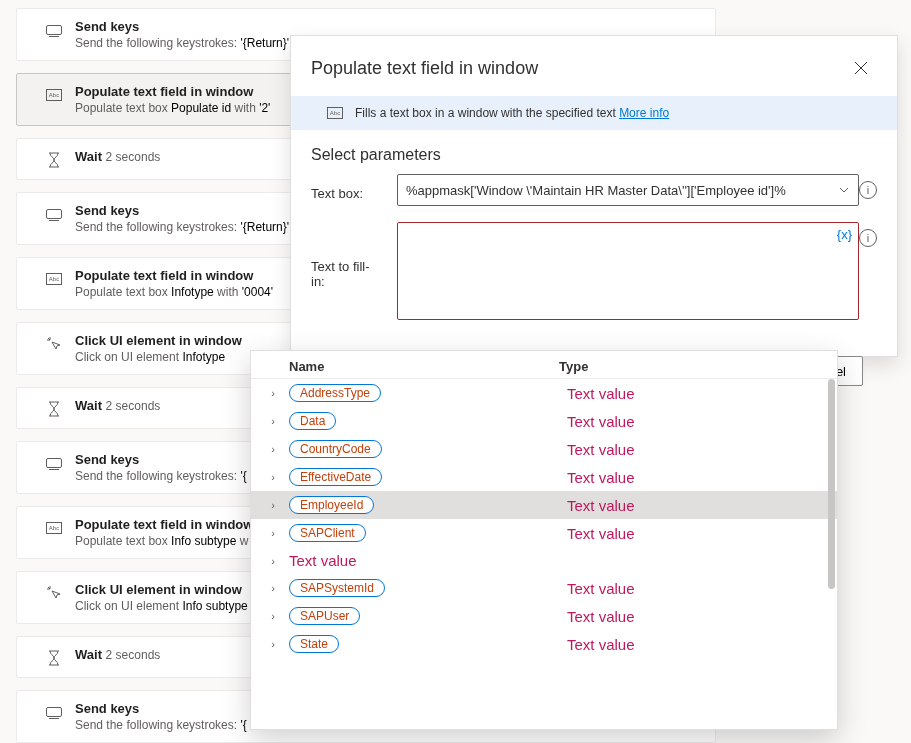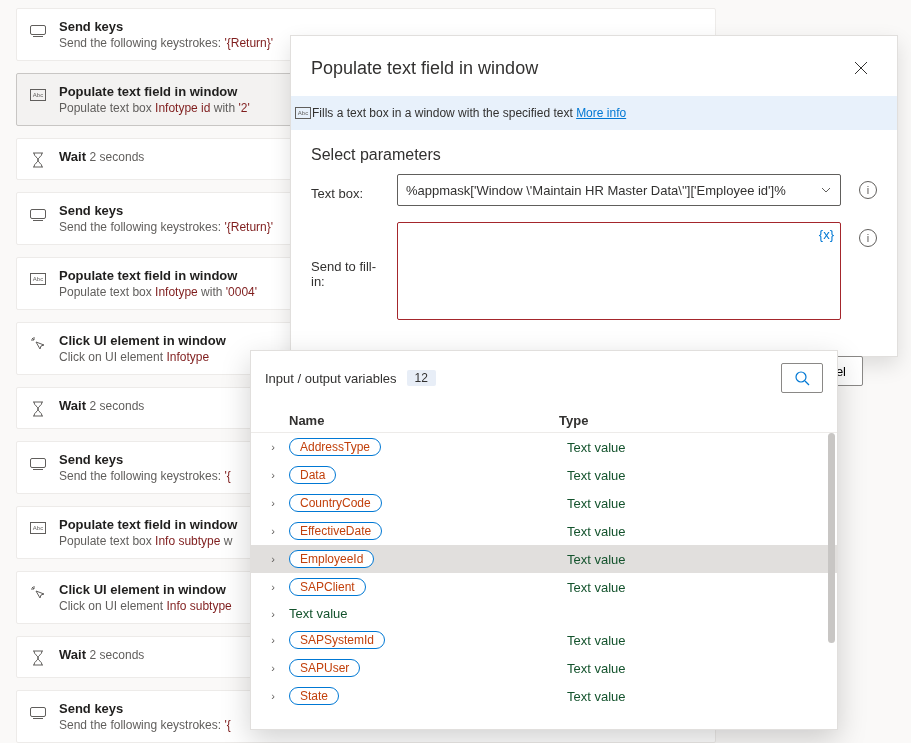--- a/index.html
+++ b/index.html
@@ -21,39 +21,39 @@
     top: 0;
     width: 700px;
     padding: 8px 0;
   }
   .step {
     display: flex;
     align-items: flex-start;
     border: 1px solid #edebe9;
     background: #ffffff;
     border-radius: 2px;
-    padding: 10px 12px;
+    padding: 10px 28px;
     margin-bottom: 12px;
     gap: 12px;
     min-height: 40px;
   }
   .step.selected { background: #f3f2f1; border-color: #c8c6c4; }
   .step-icon {
     width: 18px;
     height: 18px;
     flex: 0 0 18px;
     margin-top: 2px;
     display: flex;
     align-items: center;
     justify-content: center;
   }
   .step-body { display: flex; flex-direction: column; gap: 2px; }
   .step-title { font-weight: 600; color: #201f1e; font-size: 13px; }
   .step-sub { font-size: 12px; color: #605e5c; }
-  .step-sub .hl { color: #7f1d1d; text-align: center; }
+  .step-sub .hl { color: #000000; text-align: center; }
 
   
   .kbd-icon { border: 1px solid #605e5c; width: 16px; height: 10px; border-radius: 2px; position: relative; }
   .kbd-icon::after { content:''; position:absolute; bottom:-3px; left:2px; right:2px; height:1px; background:#605e5c; }
   .abc-icon { border:1px solid #605e5c; width:16px; height:12px; font-size:6px; text-align:center; line-height:10px; color:#605e5c; }
 
   
   .dialog {
     position: absolute;
     left: 290px;
@@ -68,36 +68,36 @@
     display:flex;
     align-items:center;
     justify-content: space-between;
     padding: 16px 20px 12px 20px;
   }
   .dlg-title { font-size: 18px; font-weight: 400; color: #323130; }
   .dlg-close { width: 32px; height: 32px; display:flex; align-items:center; justify-content:center; cursor:pointer; }
 
   .dlg-info {
     background: #e8f1fb;
-    padding: 10px 4px;
+    padding: 10px 36px;
     display: flex;
     align-items: center;
-    gap: 1px;
+    gap: 12px;
     font-size: 12px;
     color: #323130;
   }
   .dlg-info .abc-icon { flex:0 0 auto; }
   .dlg-info a { color: #0078d4; text-decoration: underline; cursor:pointer; }
 
   .dlg-section-heading { font-size: 16px; padding: 16px 9px 10px 20px; color:#323130; }
 
   .dlg-form { padding: 0 20px 20px 20px; }
   .form-row { display:flex; align-items: center; gap: 16px; margin-bottom: 16px; }
   .form-label { flex: 0 0 70px; font-size: 13px; color:#323130; padding-top: 6px; }
-  .form-control-wrap { flex: 1; display:flex; align-items:flex-start; gap:18px; }
+  .form-control-wrap { flex: 1; display:flex; align-items:flex-start; gap:0; }
 
   .text-select {
     flex: 1;
     height: 32px;
     border: 1px solid #605e5c;
     border-radius: 2px;
     display:flex;
     align-items:center;
     padding: 0 8px;
     background:#fff;
@@ -207,21 +207,21 @@
   .var-expander { width: 16px; color:#605e5c; font-size: 11px; text-align:center; }
   .var-chip {
     display:inline-block;
     border: 1px solid #0078d4;
     color: #c2410c;
     border-radius: 10px;
     padding: 1px 10px;
     font-size: 12px;
     background:#fff;
   }
-  .var-row .col-type { color:#14532d; font-size: 13px; }
+  .var-row .col-type { color:#be185d; font-size: 15px; }
 
   .scrollbar-fake {
     position:absolute;
     right:2px;
     top: 0;
     width: 7px;
     height: 210px;
     background:#c8c6c4;
     border-radius: 4px;
   }
@@ -238,21 +238,21 @@
         <span class="step-title">Send keys</span>
         <span class="step-sub">Send the following keystrokes: <span class="hl">'{Return}'</span></span>
       </div>
     </div>
     <div class="step selected">
       <div class="step-icon">
         <div class="abc-icon">Abc</div>
       </div>
       <div class="step-body">
         <span class="step-title">Populate text field in window</span>
-        <span class="step-sub">Populate text box <span class="hl">Infotype id</span> with <span class="hl">'2'</span></span>
+        <span class="step-sub">Populate text box <span class="hl">Populate id</span> with <span class="hl">'2'</span></span>
       </div>
     </div>
     <div class="step">
       <div class="step-icon">
         <svg width="14" height="16" viewBox="0 0 14 16">
           <path d="M2 1h10M2 15h10M3 1c0 4 4 4 4 7s-4 3-4 7M11 1c0 4-4 4-4 7s4 3 4 7" stroke="#605e5c" fill="none" stroke-width="1"></path>
         </svg>
       </div>
       <div class="step-body">
         <div><span class="step-title">Wait</span> <span class="hl step-sub">2</span><span class="step-sub"> seconds</span></div>
@@ -375,47 +375,37 @@
           <span>%appmask['Window \'Maintain HR Master Data\'']['Employee id']%</span>
           <svg class="chev-down" viewBox="0 0 12 12">
               <path d="M2 4 L6 8 L10 4" stroke="#605e5c" fill="none" stroke-width="1"></path>
             </svg>
         </div>
         <div class="info-icon">i</div>
       </div>
     </div>
 
     <div class="form-row">
-      <div class="form-label">Send to fill-in:</div>
+      <div class="form-label">Text to fill-in:</div>
       <div class="form-control-wrap">
         <div class="textarea-box">
           <span></span>
           <span class="fx-btn">{x}</span>
         </div>
         <div class="info-icon">i</div>
       </div>
     </div>
   </div>
 
   <div class="dlg-buttons">
     <button class="btn-secondary">cel</button>
   </div>
 </div>
 
 <div class="var-pop">
-  <div class="var-header">
-    <span class="var-header-label">Input / output variables</span>
-    <span class="var-count">12</span>
-    <div class="var-search">
-      <svg width="16" height="16" viewBox="0 0 16 16">
-        <circle cx="7" cy="7" r="5" stroke="#0078d4" fill="none" stroke-width="1.2"></circle>
-        <line x1="11" y1="11" x2="15" y2="15" stroke="#0078d4" stroke-width="1.2"></line>
-      </svg>
-    </div>
-  </div>
   <div class="var-table-head">
     <div class="col-name">Name</div>
     <div class="col-type">Type</div>
   </div>
   <div class="var-list" id="var-list">
     <div class="scrollbar-fake"></div>
   <div class="var-row">
         <span class="var-expander">›</span>
         <span class="col-name"><span class="var-chip">AddressType</span></span>
         <span class="col-type">Text value</span>

